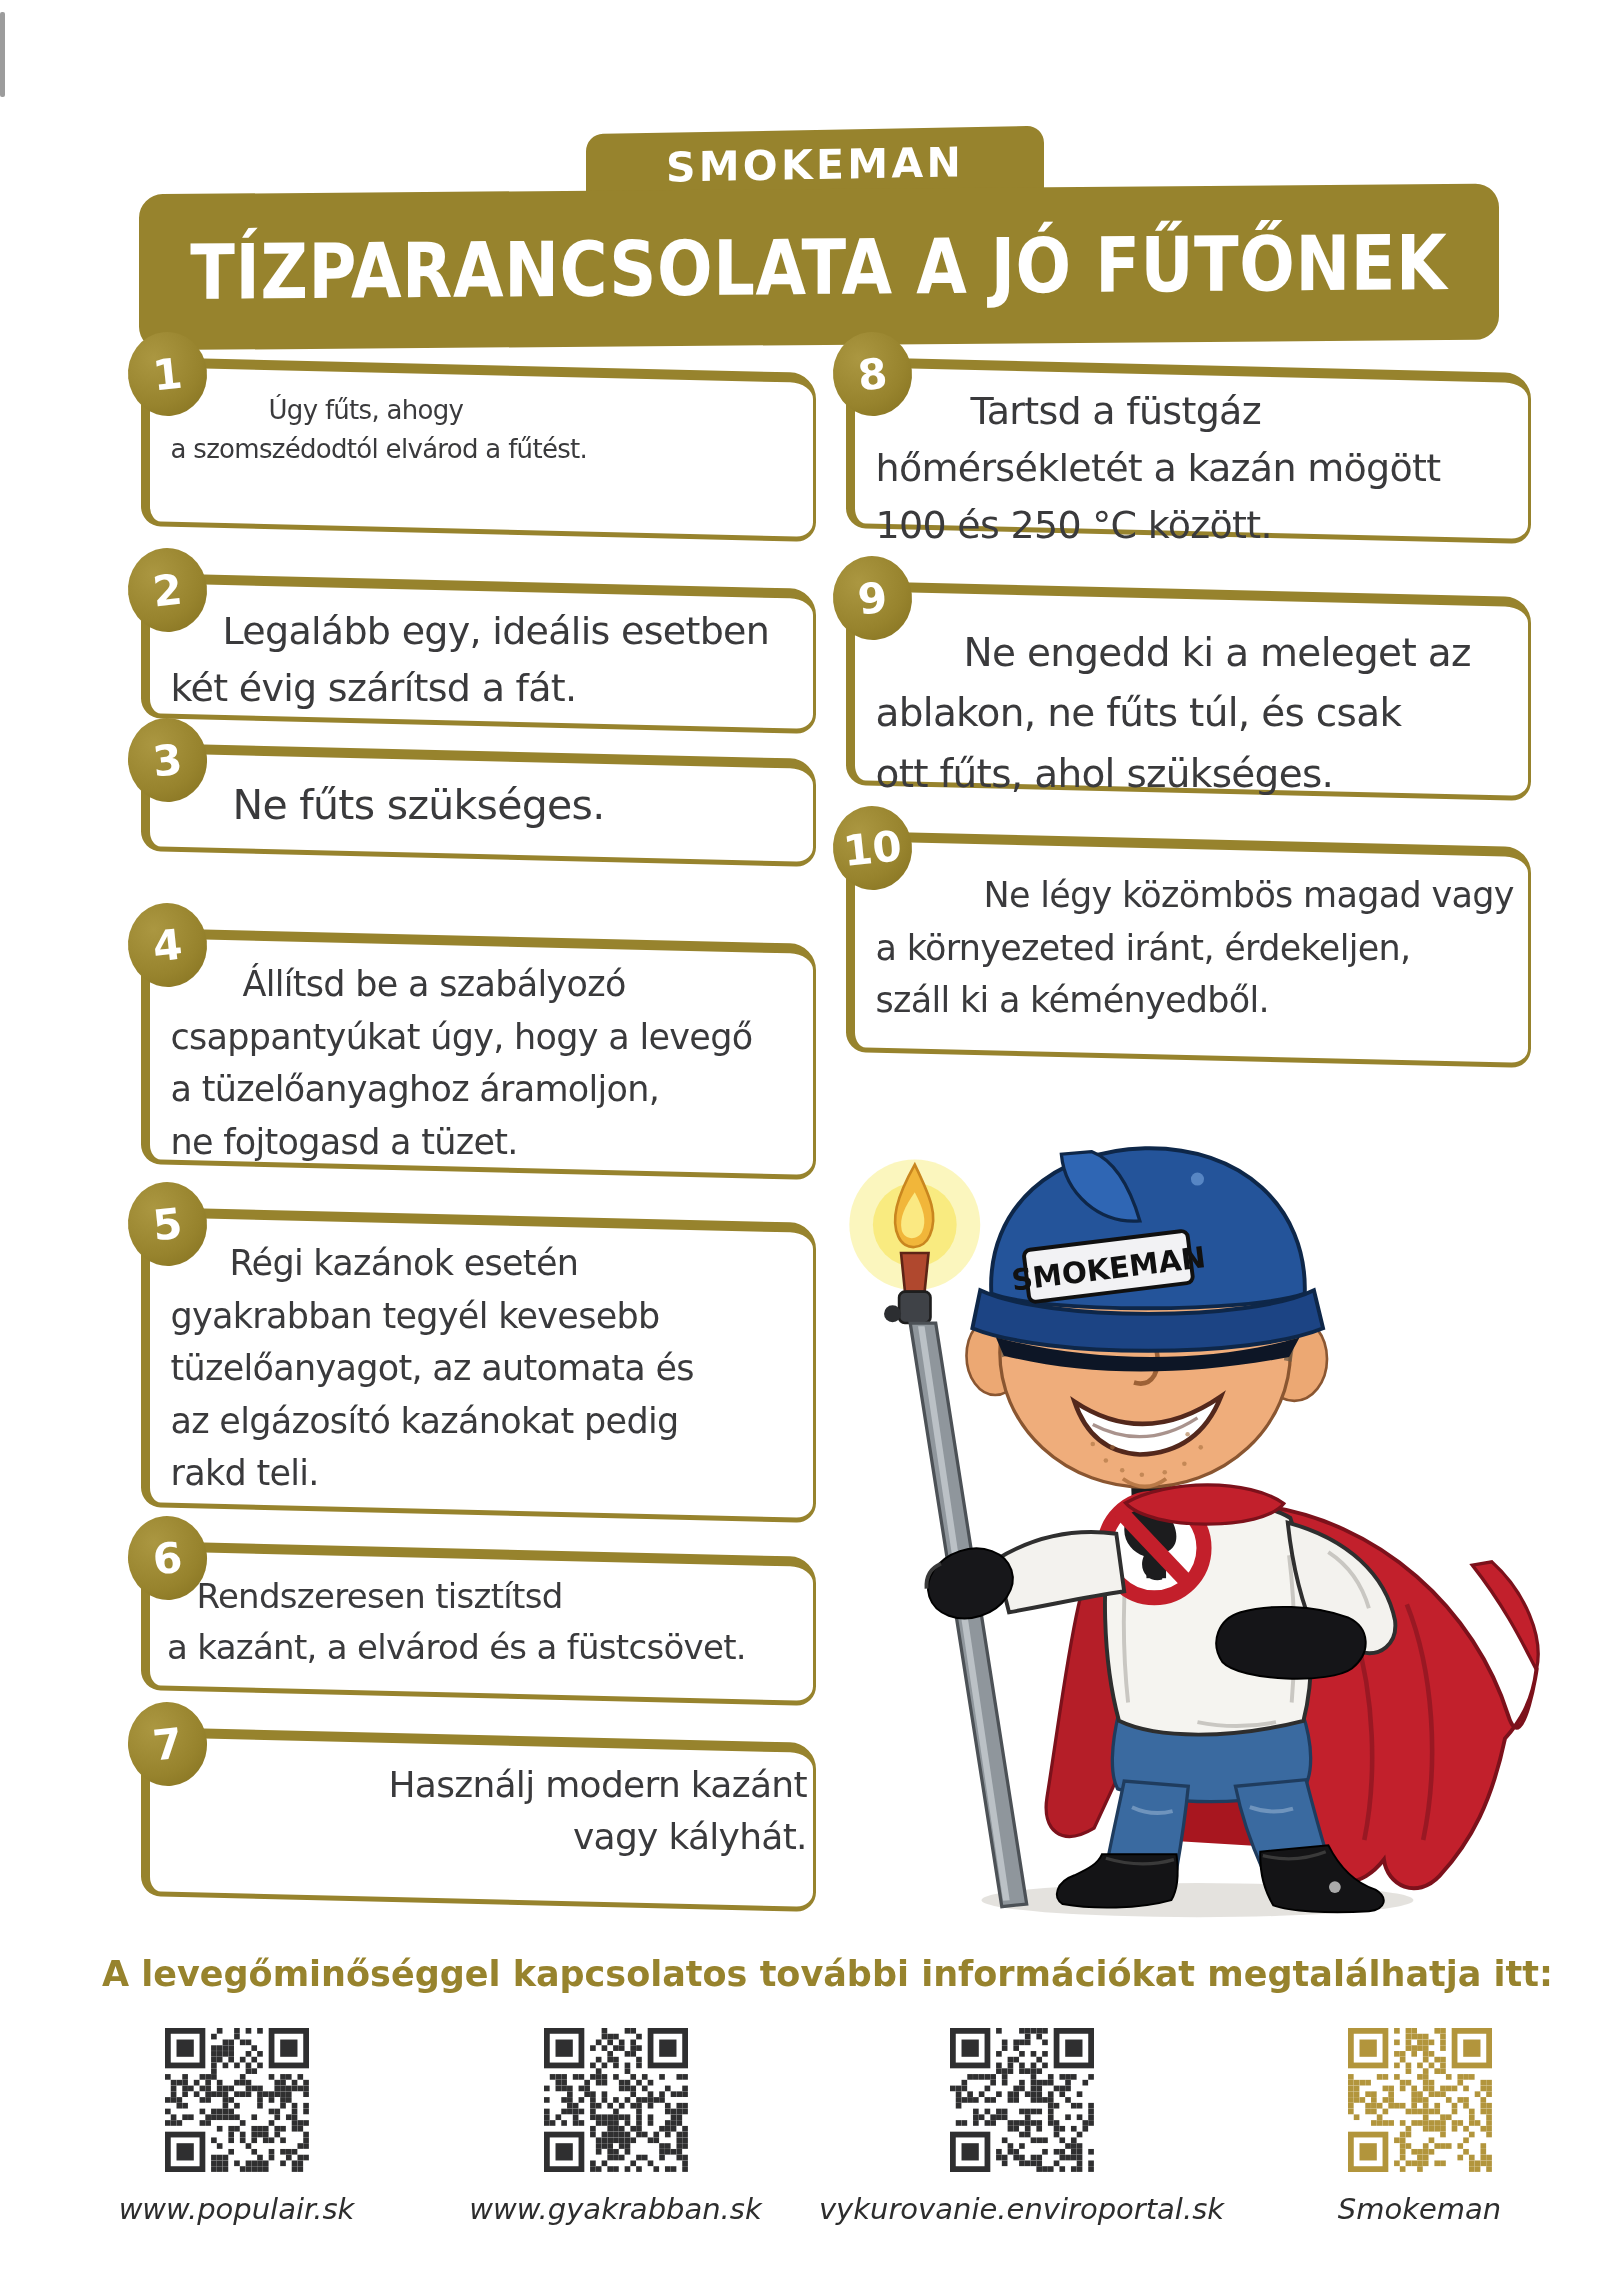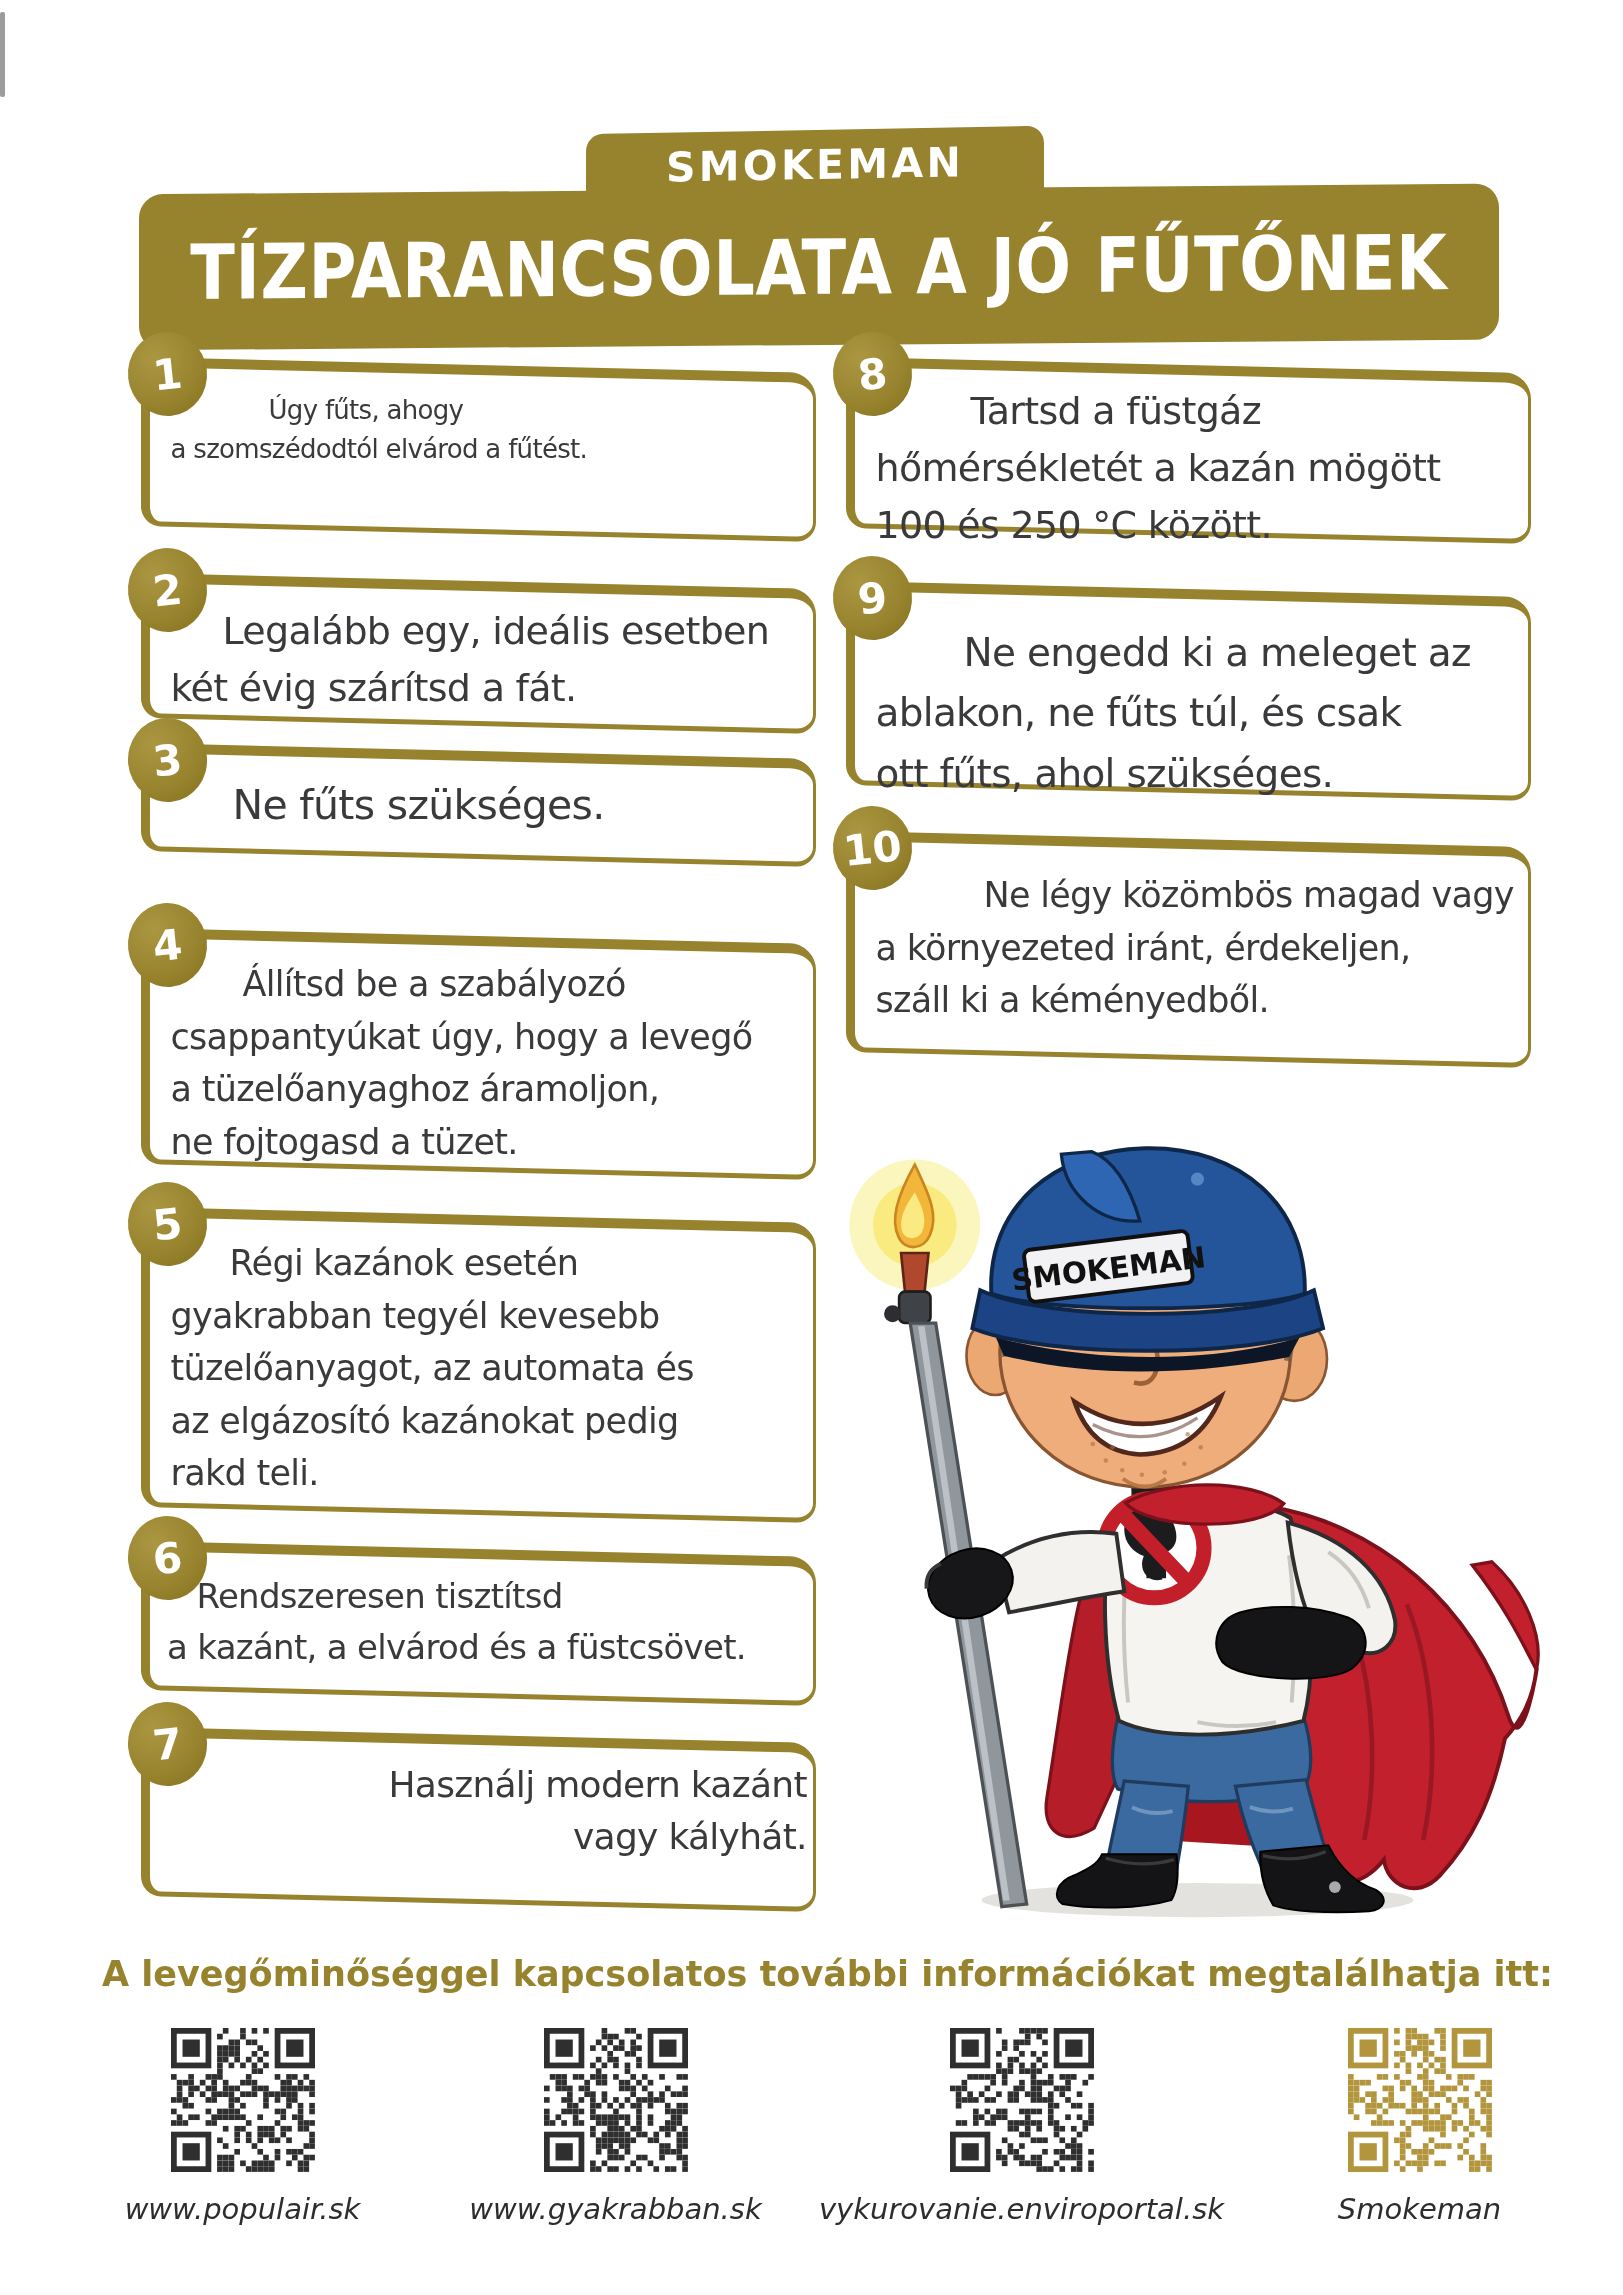--- a/index.html
+++ b/index.html
@@ -71,21 +71,21 @@
 
   
   .info-line{
     position:absolute;left:16px;top:1954px;width:100%;text-align:center;
     color:#97832d;font-weight:bold;font-size:35px;letter-spacing:0;
   }
   .qr-row{position:absolute;left:0;top:2028px;width:100%;height:249px;}
   .qr-fig{position:absolute;margin:0;text-align:center;}
   .qr-fig .qr-box{width:144px;height:144px;margin:0 auto;}
   .qr-fig figcaption{margin-top:19.6px;font-style:italic;font-size:29px;color:#2d2d2d;letter-spacing:0;}
-  .qr-fig.q0{left:92px;width:301px;}
+  .qr-fig.q0{left:86px;width:301px;}
   .qr-fig.q1{left:465px;width:301px;}
   .qr-fig.q2{left:812px;width:419px;}
   .qr-fig.q3{left:1269px;width:301px;}
 </style>
 </head>
 <body>
 
 <div class="page">
   <div class="scan-mark"></div>
 

